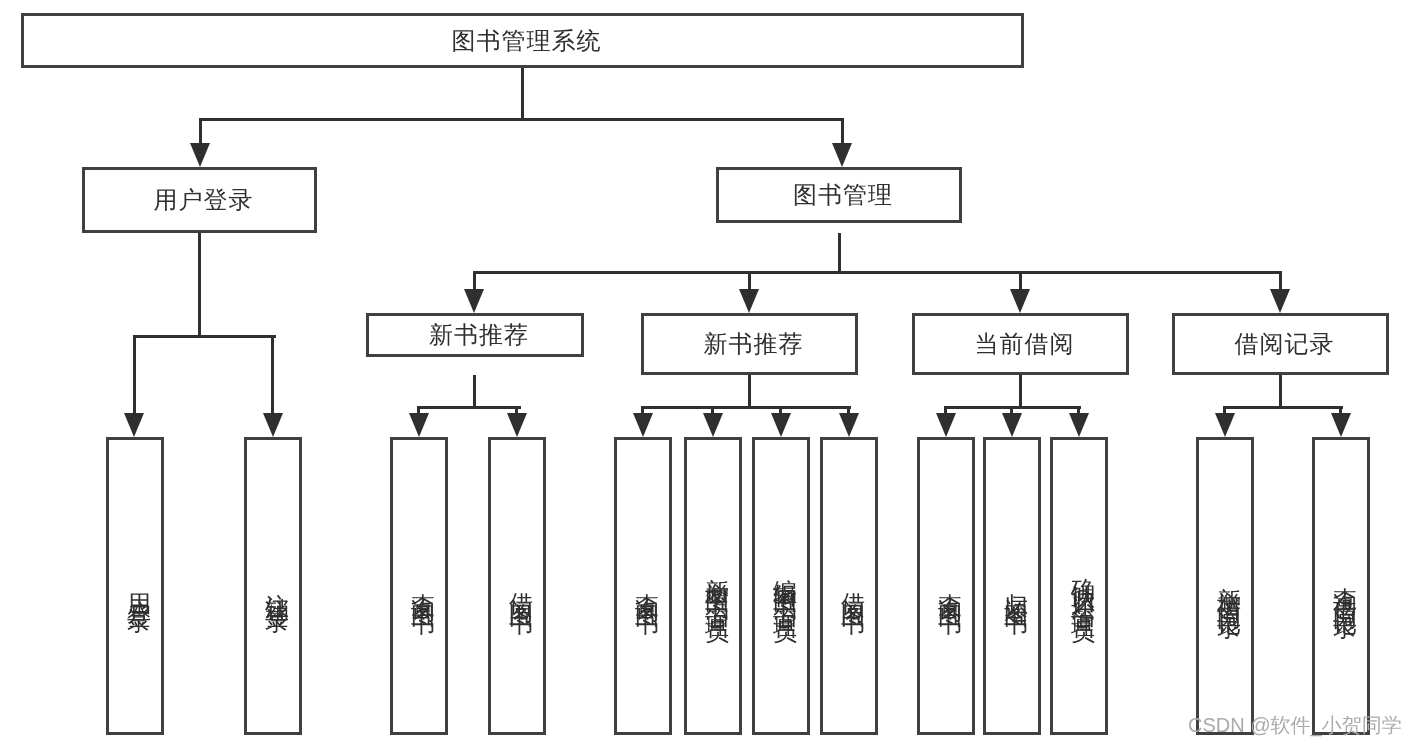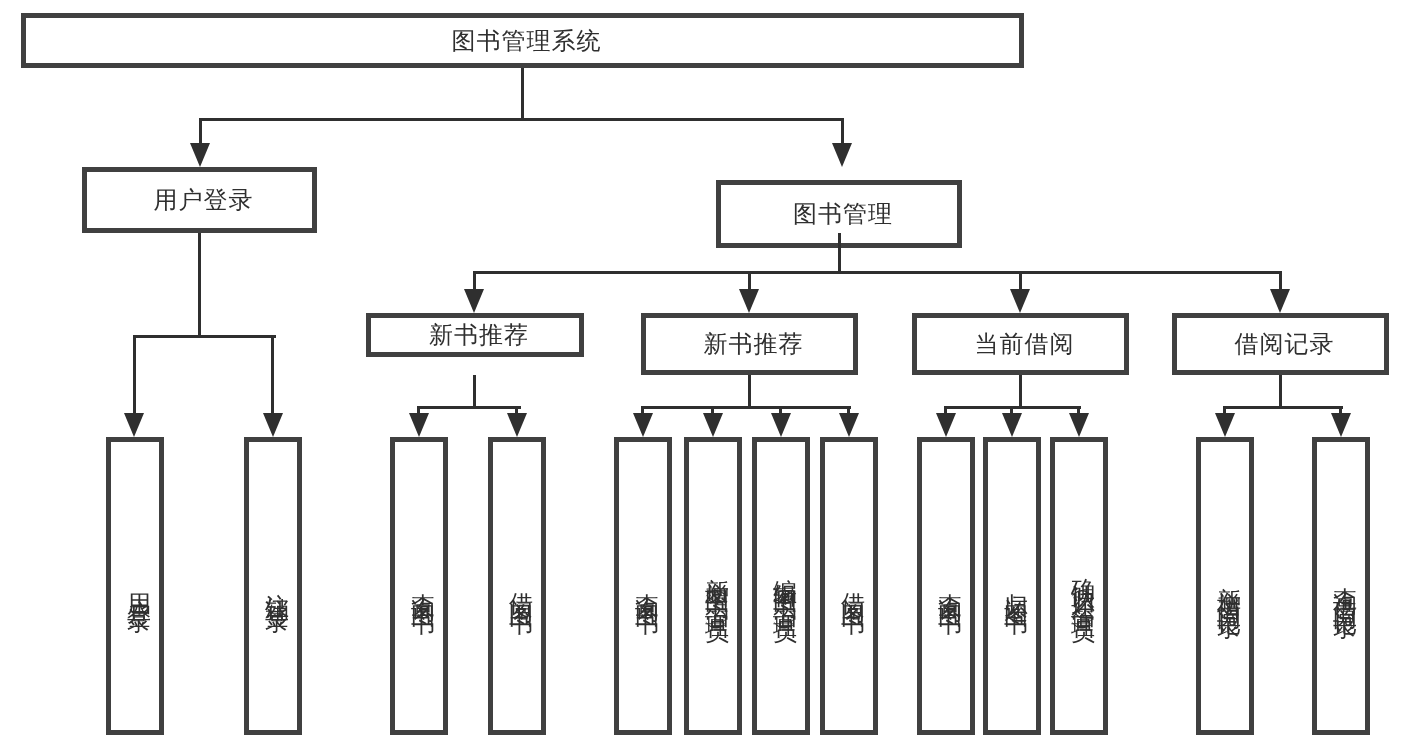--- a/index.html
+++ b/index.html
@@ -1,21 +1,21 @@
 <!DOCTYPE html>
 <html><head>
 <meta charset="utf-8">
 <style>
   html,body{margin:0;padding:0;background:#ffffff;}
   .canvas{
     position:relative;width:1405px;height:747px;background:#ffffff;
     font-family:"Liberation Sans",sans-serif;overflow:hidden;
   }
   .box{
-    position:absolute;box-sizing:border-box;border:5px solid #404040;background:#ffffff;
+    position:absolute;box-sizing:border-box;border:3px solid #404040;background:#ffffff;
     display:flex;align-items:center;justify-content:center;
     color:#2f2f2f;font-size:24px;letter-spacing:1px;padding-left:8px;
   }
   .vtext{
     writing-mode:vertical-rl;text-orientation:mixed;
     letter-spacing:6px;line-height:1;
   }
   .v{position:absolute;width:3px;background:#2f2f2f;}
   .h{position:absolute;height:3px;background:#2f2f2f;}
   .arrow{
@@ -40,21 +40,21 @@
   <div class="v" style="left:521px;top:68px;height:50px"></div>
   <div class="h" style="left:199px;top:118px;width:645px"></div>
   <div class="v" style="left:199px;top:118px;height:26px"></div>
   <div class="arrow" style="left:190px;top:143px"></div>
   <div class="v" style="left:841px;top:118px;height:26px"></div>
   <div class="arrow" style="left:832px;top:143px"></div>
 
   <div class="box" style="left:82px;top:167px;width:235px;height:66px">
     <span>用户登录</span>
   </div>
-  <div class="box" style="left:716px;top:180px;width:246px;height:68px">
+  <div class="box" style="left:716px;top:167px;width:246px;height:56px">
     <span>图书管理</span>
   </div>
 
   <div class="v" style="left:198px;top:233px;height:102px"></div>
   <div class="h" style="left:133px;top:335px;width:143px"></div>
   <div class="v" style="left:133px;top:335px;height:80px"></div>
   <div class="arrow" style="left:124px;top:413px"></div>
   <div class="v" style="left:271px;top:335px;height:80px"></div>
   <div class="arrow" style="left:263px;top:413px"></div>
 
@@ -152,14 +152,15 @@
     <span class="vtext">确认归还（管理员）</span>
   </div>
 
   <div class="box" style="left:1196px;top:437px;width:58px;height:298px">
     <span class="vtext">新增借阅记录</span>
   </div>
   <div class="box" style="left:1312px;top:437px;width:58px;height:298px">
     <span class="vtext">查询借阅记录</span>
   </div>
 
+  <div class="watermark">CSDN @软件_小贺同学</div>
 
 </div>
 
 </body></html>

